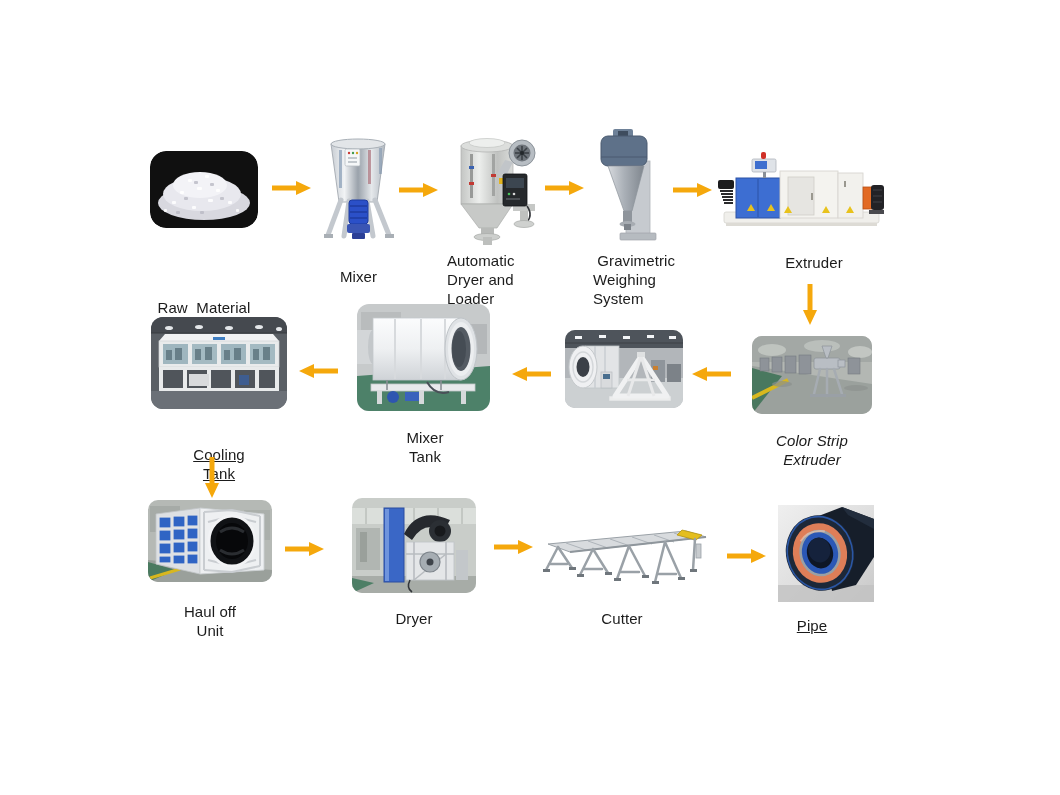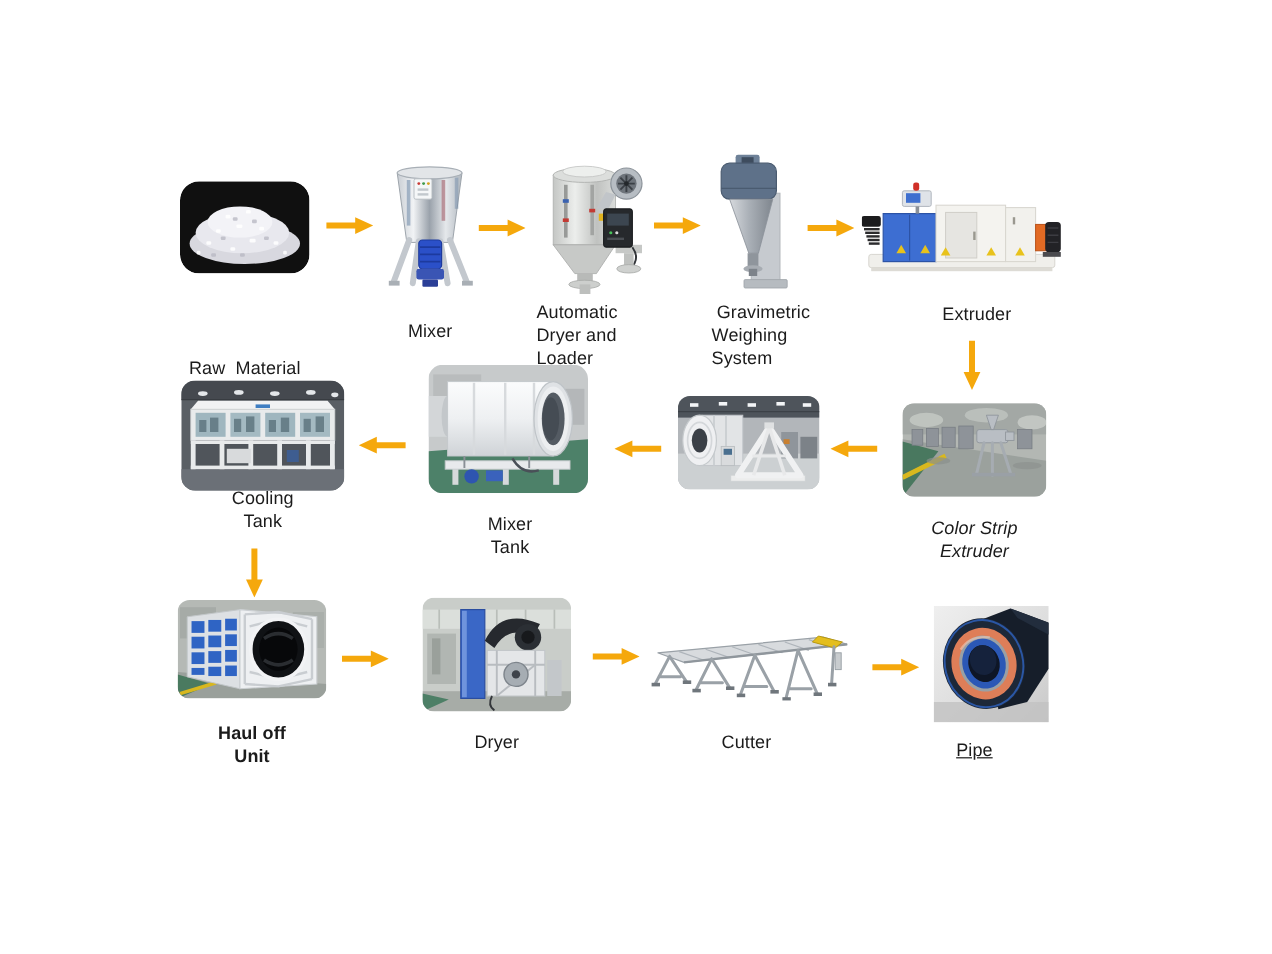--- a/index.html
+++ b/index.html
@@ -43,33 +43,33 @@
   #arr-down-1{left:802px;top:283px;}
   
   #colorstrip-img{left:752px;top:336px;width:120px;height:78px;}
   #mold-img{left:565px;top:330px;width:118px;height:78px;}
   #vacuum-img{left:357px;top:304px;width:133px;height:107px;}
   #cooling-img{left:151px;top:317px;width:136px;height:92px;}
   
   #colorstrip-lbl{left:759px;top:431px;width:106px;font-style:italic;}
   #mold-lbl{left:570px;top:426px;width:175px;}
   #vacuum-lbl{left:386px;top:428px;width:78px;}
-  #cooling-lbl{left:180px;top:406px;width:78px;}
+  #cooling-lbl{left:180px;top:445px;width:78px;text-decoration:underline;}
   
   #arr-5{left:692px;top:366px;}
   #arr-6{left:512px;top:366px;}
   #arr-7{left:299px;top:363px;}
   #arr-down-2{left:204px;top:456px;}
   
   #hauloff-img{left:148px;top:500px;width:124px;height:82px;}
   #cutter-img{left:352px;top:498px;width:124px;height:95px;}
   #stacker-img{left:536px;top:514px;width:184px;height:70px;}
   #pipe-img{left:778px;top:505px;width:96px;height:97px;}
   
-  #hauloff-lbl{left:162px;top:602px;width:96px;font-weight:bold;}
+  #hauloff-lbl{left:162px;top:602px;width:96px;}
   #cutter-lbl{left:373px;top:609px;width:82px;}
   #stacker-lbl{left:578px;top:609px;width:88px;}
   #pipe-lbl{left:783px;top:616px;width:58px;text-decoration:underline;}
   
   #arr-8{left:284px;top:541px;}
   #arr-9{left:493px;top:539px;}
   #arr-10{left:726px;top:548px;}
 </style>
 </head>
 <body>

